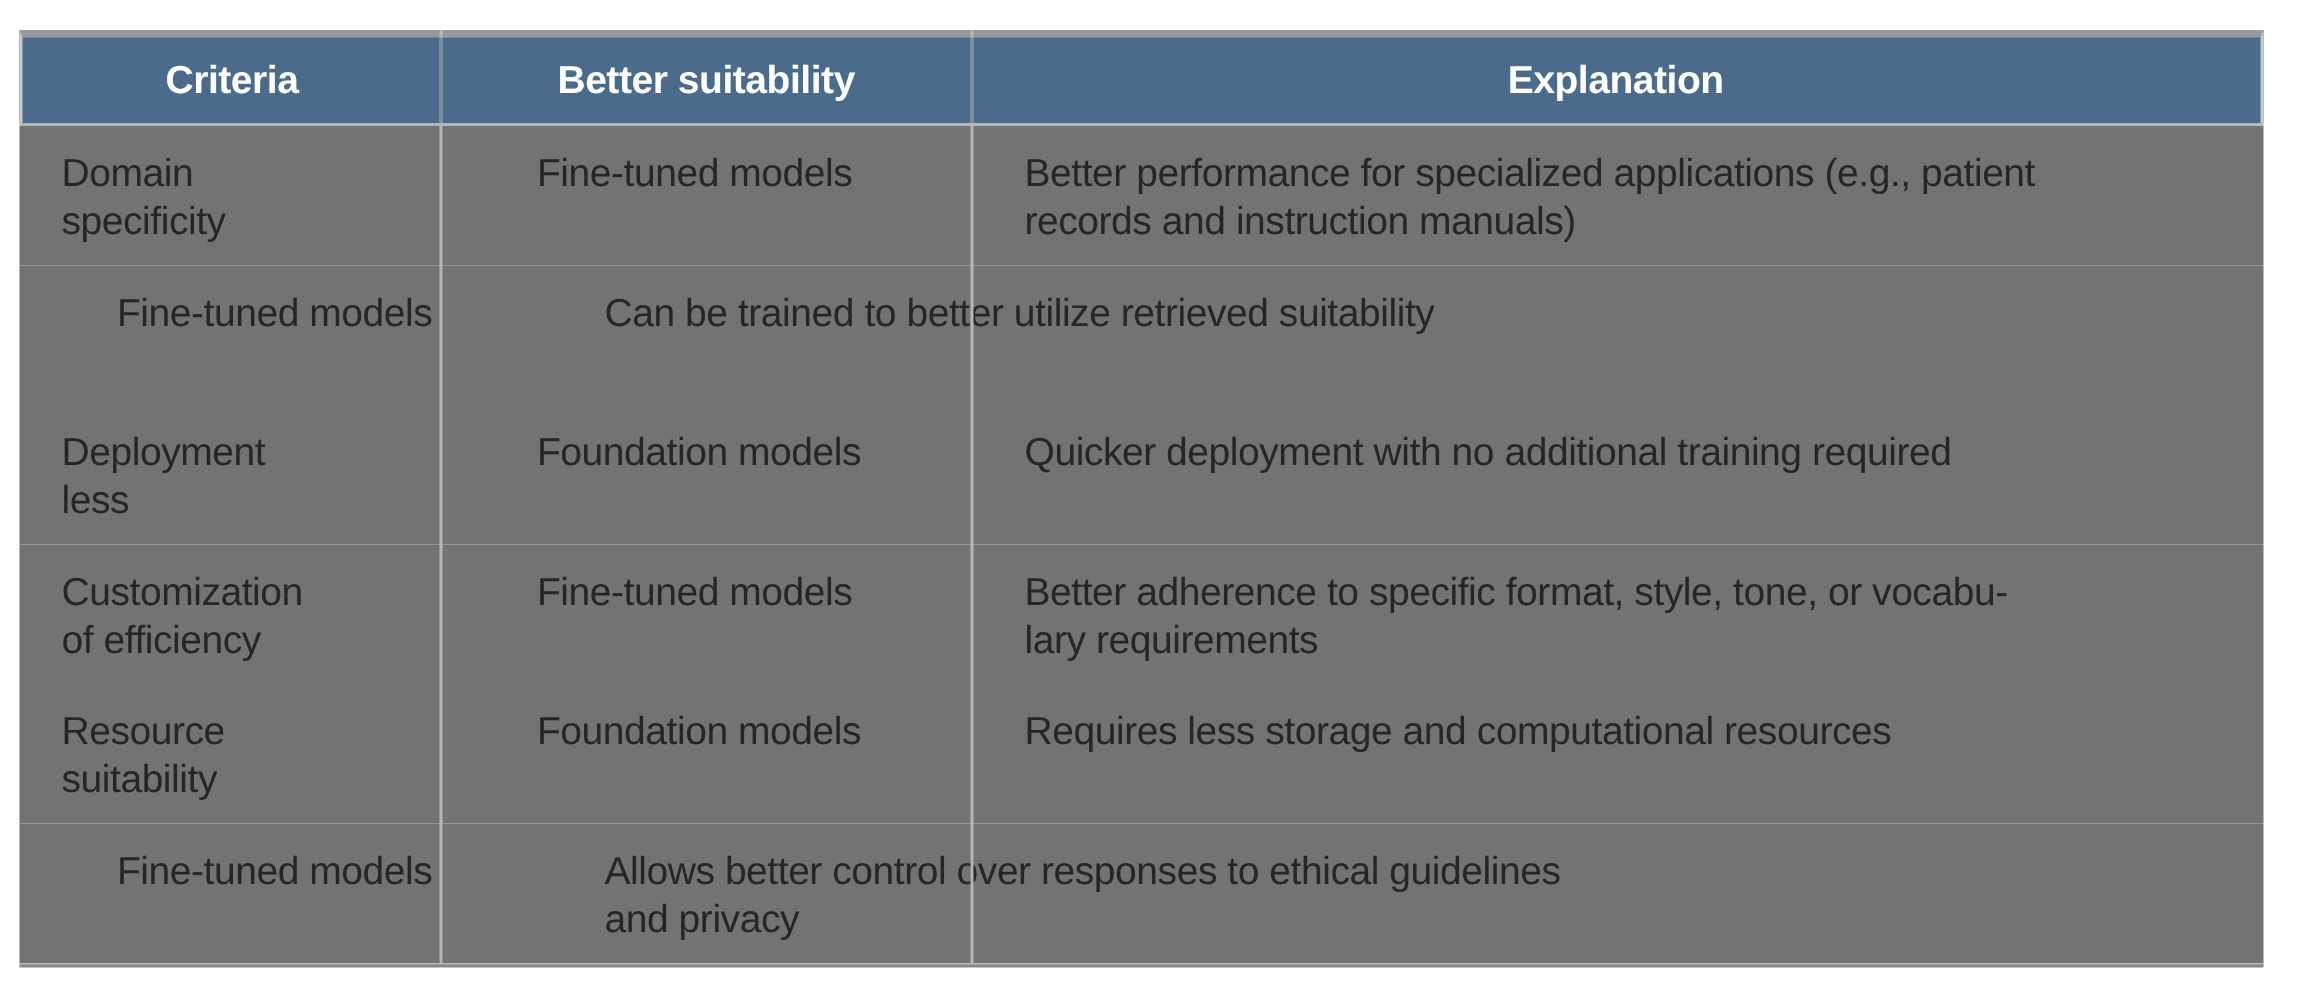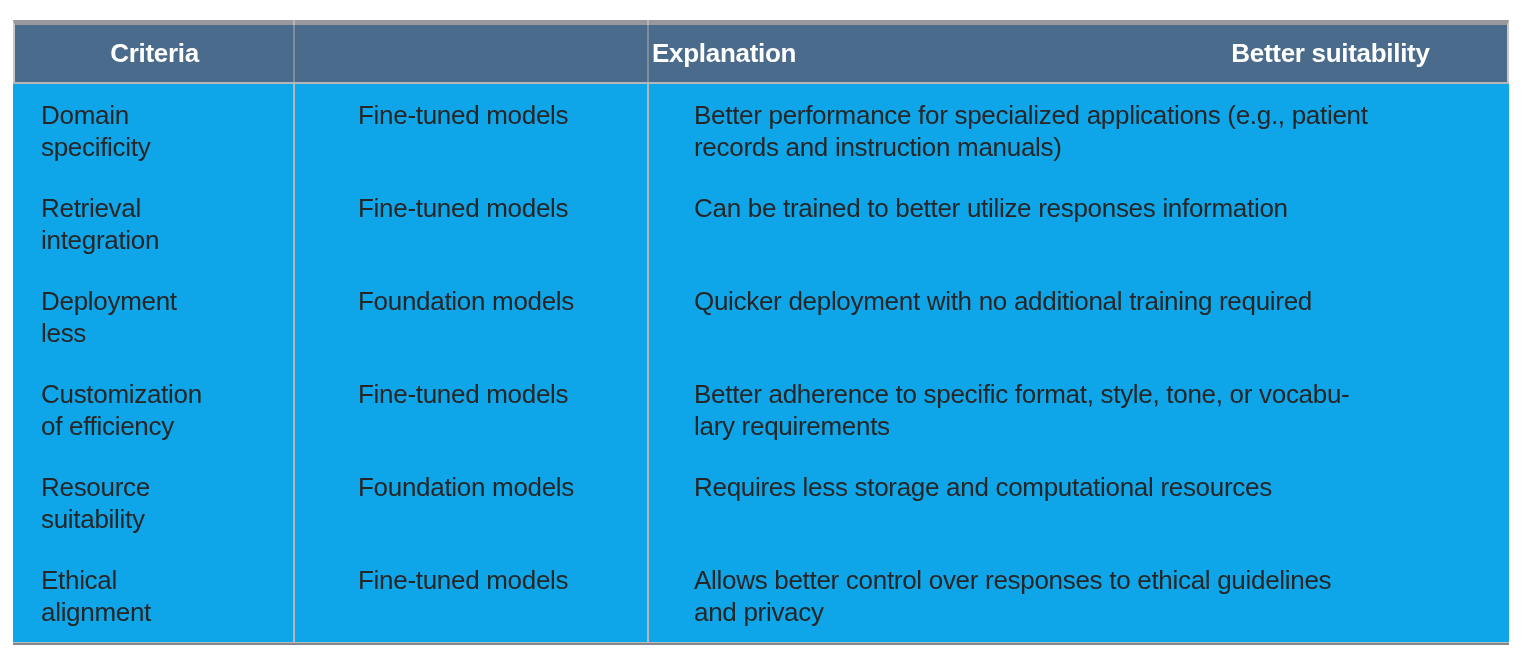--- a/index.html
+++ b/index.html
@@ -30,35 +30,35 @@
     font-size: 26px;
     letter-spacing: -0.3px;
     text-align: center;
   }
   .header-underline {
     height: 2px;
     background: #b4b6b8;
     width: 100%;
   }
   
-  .row { display: flex; height: 93px; background: #0ea5e9; }
+  .row { display: flex; height: 93px; background: #737373; }
   .cell {
     font-size: 26px;
     line-height: 32px;
     letter-spacing: -0.3px;
     color: #262626;
     white-space: pre-line;
     padding-top: 15px;
   }
   .c1 { width: 280px; }
   .c2 { width: 354px; }
   .c3 { width: 862px; }
   .cell.c1 { padding-left: 28px; padding-right: 10px; }
   .cell.c2 { padding-left: 65px; padding-right: 10px; }
-  .cell.c3 { padding-left: 47px; padding-right: 14px; }
+  .cell.c3 { padding-left: 36px; padding-right: 14px; }
   
   .bottom-rule {
     height: 3px;
     background: #85888b;
     border-top: 1px solid #b9bbbd;
     width: 100%;
   }
   .vline {
     position: absolute;
     top: 0; bottom: 3px;
@@ -74,38 +74,36 @@
     background: #7d8d9c;
   }
 </style>
 </head>
 <body>
 
 <div class="table-wrap">
 
   <div class="header-row">
     <div class="hcell c1">Criteria</div>
+    <div class="hcell c2">Better suitability</div>
     <div class="hcell c3">Explanation</div>
-    <div class="hcell c2">Better suitability</div>
   </div>
   <div class="header-underline"></div>
 
   <div class="row">
     <div class="cell c1">Domain
 specificity</div>
     <div class="cell c2">Fine-tuned models</div>
     <div class="cell c3">Better performance for specialized applications (e.g., patient
 records and instruction manuals)</div>
   </div>
 
   <div class="row">
-    <div class="cell c1">Retrieval
-integration</div>
     <div class="cell c2">Fine-tuned models</div>
-    <div class="cell c3">Can be trained to better utilize responses information</div>
+    <div class="cell c3">Can be trained to better utilize retrieved suitability</div>
   </div>
 
   <div class="row">
     <div class="cell c1">Deployment
 less</div>
     <div class="cell c2">Foundation models</div>
     <div class="cell c3">Quicker deployment with no additional training required</div>
   </div>
 
   <div class="row">
@@ -117,22 +115,20 @@
   </div>
 
   <div class="row">
     <div class="cell c1">Resource
 suitability</div>
     <div class="cell c2">Foundation models</div>
     <div class="cell c3">Requires less storage and computational resources</div>
   </div>
 
   <div class="row">
-    <div class="cell c1">Ethical
-alignment</div>
     <div class="cell c2">Fine-tuned models</div>
     <div class="cell c3">Allows better control over responses to ethical guidelines
 and privacy</div>
   </div>
 
   <div class="bottom-rule"></div>
 
   <div class="vline vline-1"></div>
   <div class="vline vline-2"></div>
   <div class="vline-header-tint vline-1"></div>

